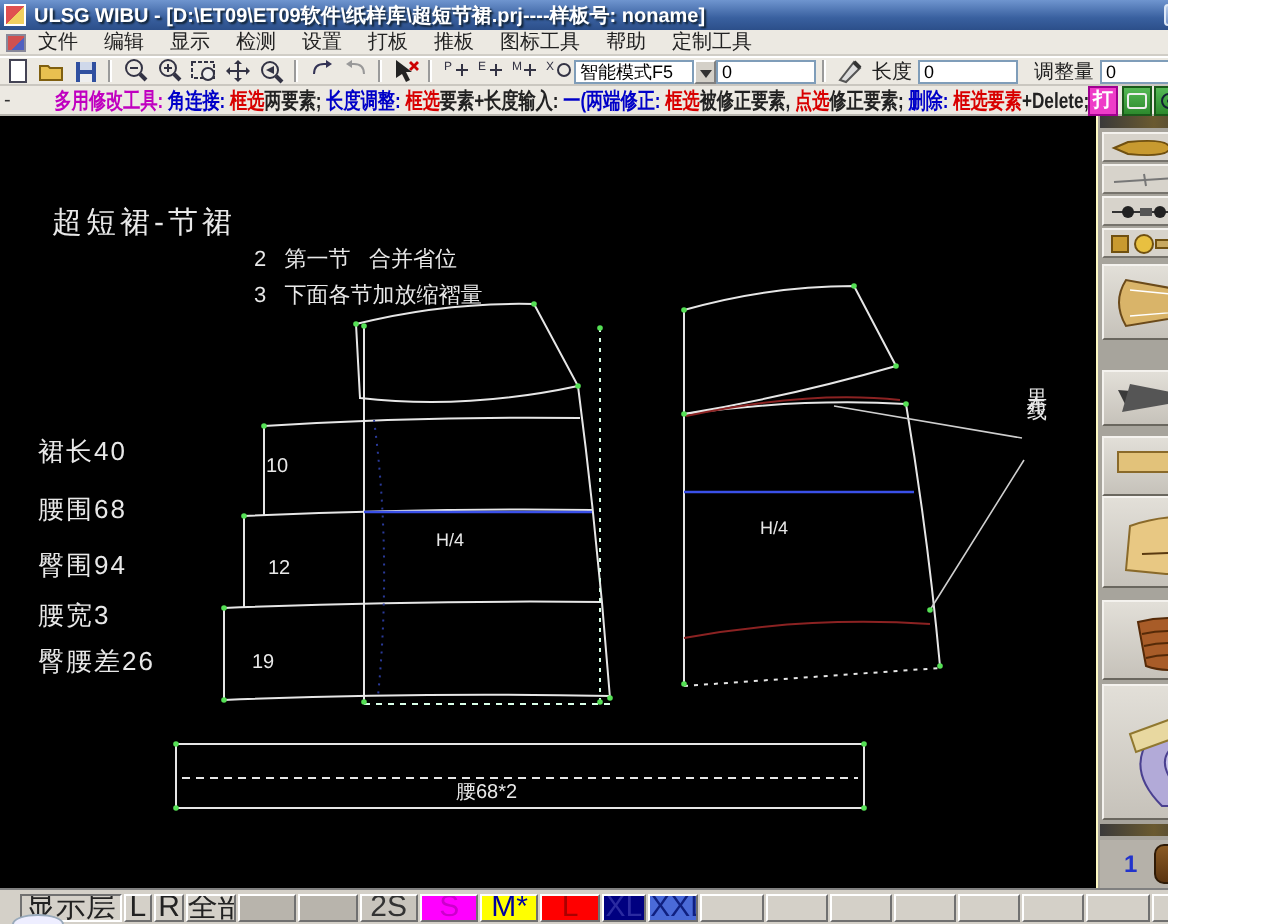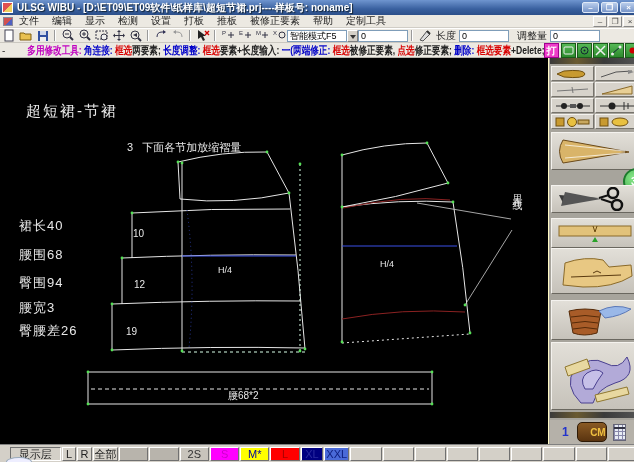--- a/index.html
+++ b/index.html
@@ -1,18 +1,18 @@
 <!DOCTYPE html>
 <html><head>
 <meta charset="utf-8">
 <style>
   * { margin:0; padding:0; box-sizing:border-box; }
   html,body { width:640px; height:462px; }
   body { font-family:"Liberation Sans", sans-serif; }
-  #app { position:relative; width:634px; height:462px; background:#000; overflow:hidden; }
+  #app { position:relative; width:584px; height:462px; background:#000; overflow:hidden; }
 
   
   #titlebar { position:absolute; left:0; top:0; width:640px; height:15px;
     background:linear-gradient(#6f95cf,#39609f 60%,#2c4f8a); display:flex; align-items:center; }
   #titlebar .appicon { width:11px; height:11px; margin:0 4px 0 2px;
     background:linear-gradient(135deg,#e05050 0 50%,#f0d060 50% 100%); border:1px solid #fff; }
   #titlebar .title { color:#fff; font-size:10px; font-weight:bold; white-space:nowrap;
     text-shadow:1px 1px 1px #123; }
   #titlebar .wbtns { position:absolute; right:3px; top:2px; display:flex; gap:2px; }
   .wbtn { width:17px; height:11px; background:linear-gradient(#b9cdeb,#7795c9);
@@ -95,21 +95,21 @@
     background-image:linear-gradient(#334 2px,transparent 2px),
       repeating-linear-gradient(#88a 0 1px,transparent 1px 4px),
       repeating-linear-gradient(90deg,#88a 0 1px,transparent 1px 4px);
     background-size:100% 5px,100% 100%,100% 100%; background-repeat:no-repeat,repeat,repeat;
     background-position:0 2px,0 6px,0 6px; }
 
   
   #statusbar { position:absolute; left:0; top:444px; width:640px; height:18px; background:#d4d0c8;
     border-top:1px solid #808080; display:flex; align-items:center; padding-left:10px; }
   .stbtn { height:14px; background:#d4d0c8; border:1px solid #fff; border-right-color:#707070;
-    border-bottom-color:#707070; font-size:11px; color:#222; text-align:center; line-height:12px;
+    border-bottom-color:#707070; font-size:15px; color:#222; text-align:center; line-height:12px;
     margin-right:1px; white-space:nowrap; overflow:hidden; }
   .stbtn.sunken { border:1px solid #707070; border-right-color:#fff; border-bottom-color:#fff; }
   #tooltip-stub { position:absolute; left:6px; top:457px; width:26px; height:10px;
     border:1px solid #9ab; border-radius:50%; background:#eef; }
 </style>
 </head>
 <body>
 
 <div id="app">
 
@@ -125,21 +125,21 @@
 
   <div id="menubar">
     <div class="mico"></div>
     <span class="menu-item">文件</span>
     <span class="menu-item">编辑</span>
     <span class="menu-item">显示</span>
     <span class="menu-item">检测</span>
     <span class="menu-item">设置</span>
     <span class="menu-item">打板</span>
     <span class="menu-item">推板</span>
-    <span class="menu-item">被修正要素</span>
+    <span class="menu-item">图标工具</span>
     <span class="menu-item">帮助</span>
     <span class="menu-item">定制工具</span>
     <div id="mdi-ctl">
       <div class="mdibtn">–</div>
       <div class="mdibtn">❐</div>
       <div class="mdibtn">×</div>
     </div>
   </div>
 
   <div id="toolbar1">
@@ -358,20 +358,21 @@
           <circle cx="432" cy="346" r="1.4"></circle>
           <circle cx="465" cy="247" r="1.4"></circle>
       </g>
     </svg>
     <div class="ctext" id="c-title">超短裙-节裙</div>
     <div class="ctext meas" style="top:118px">裙长40</div>
     <div class="ctext meas" style="top:147px">腰围68</div>
     <div class="ctext meas" style="top:175px">臀围94</div>
     <div class="ctext meas" style="top:200px">腰宽3</div>
     <div class="ctext meas" style="top:223px">臀腰差26</div>
+    <div class="ctext inst" style="top:64px">2   第一节   合并省位</div>
     <div class="ctext inst" style="top:82px">3   下面各节加放缩褶量</div>
     <div class="ctext tierlabel" style="left:133px;top:170px">10</div>
     <div class="ctext tierlabel" style="left:134px;top:221px">12</div>
     <div class="ctext tierlabel" style="left:126px;top:268px">19</div>
     <div class="ctext h4label" style="left:218px;top:207px">H/4</div>
     <div class="ctext h4label" style="left:380px;top:201px">H/4</div>
     <div class="ctext" id="lining">里布线</div>
     <div class="ctext" id="waistlabel">腰68*2</div>
   </div>
 

